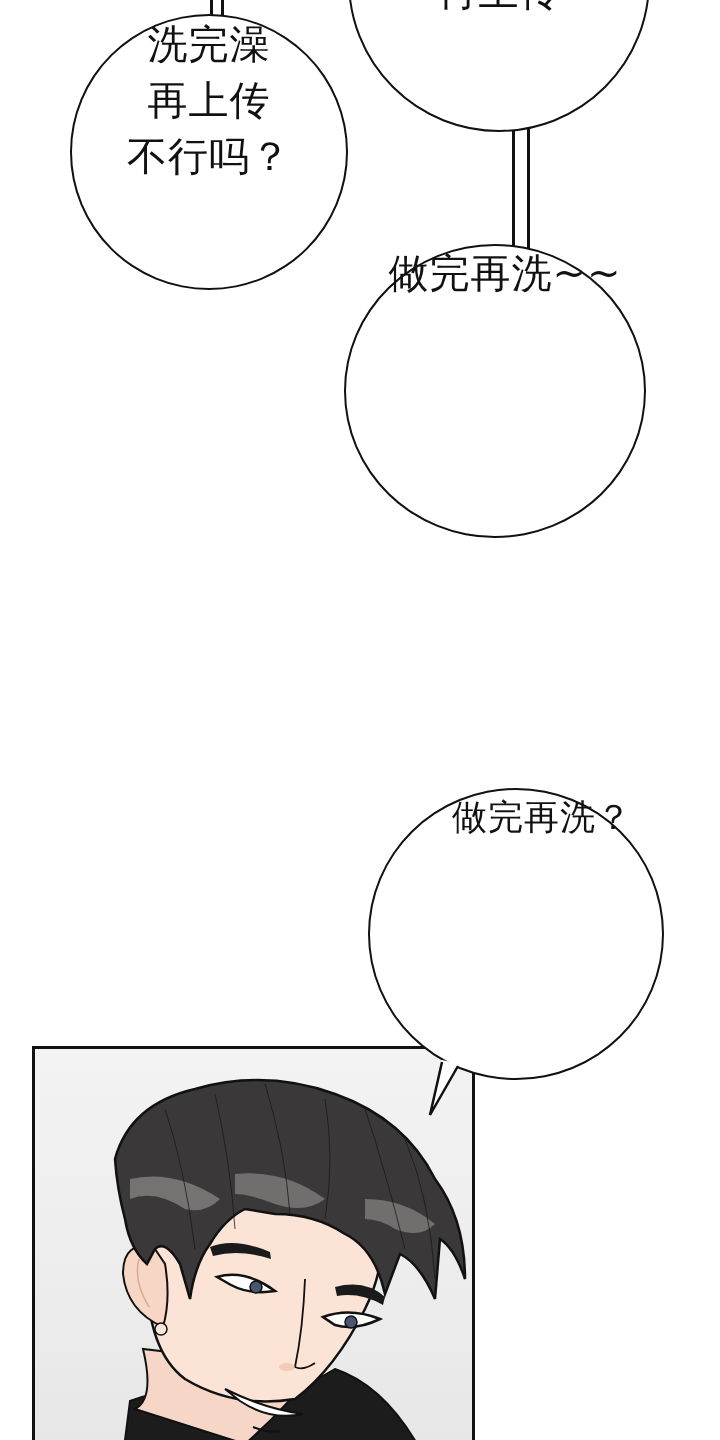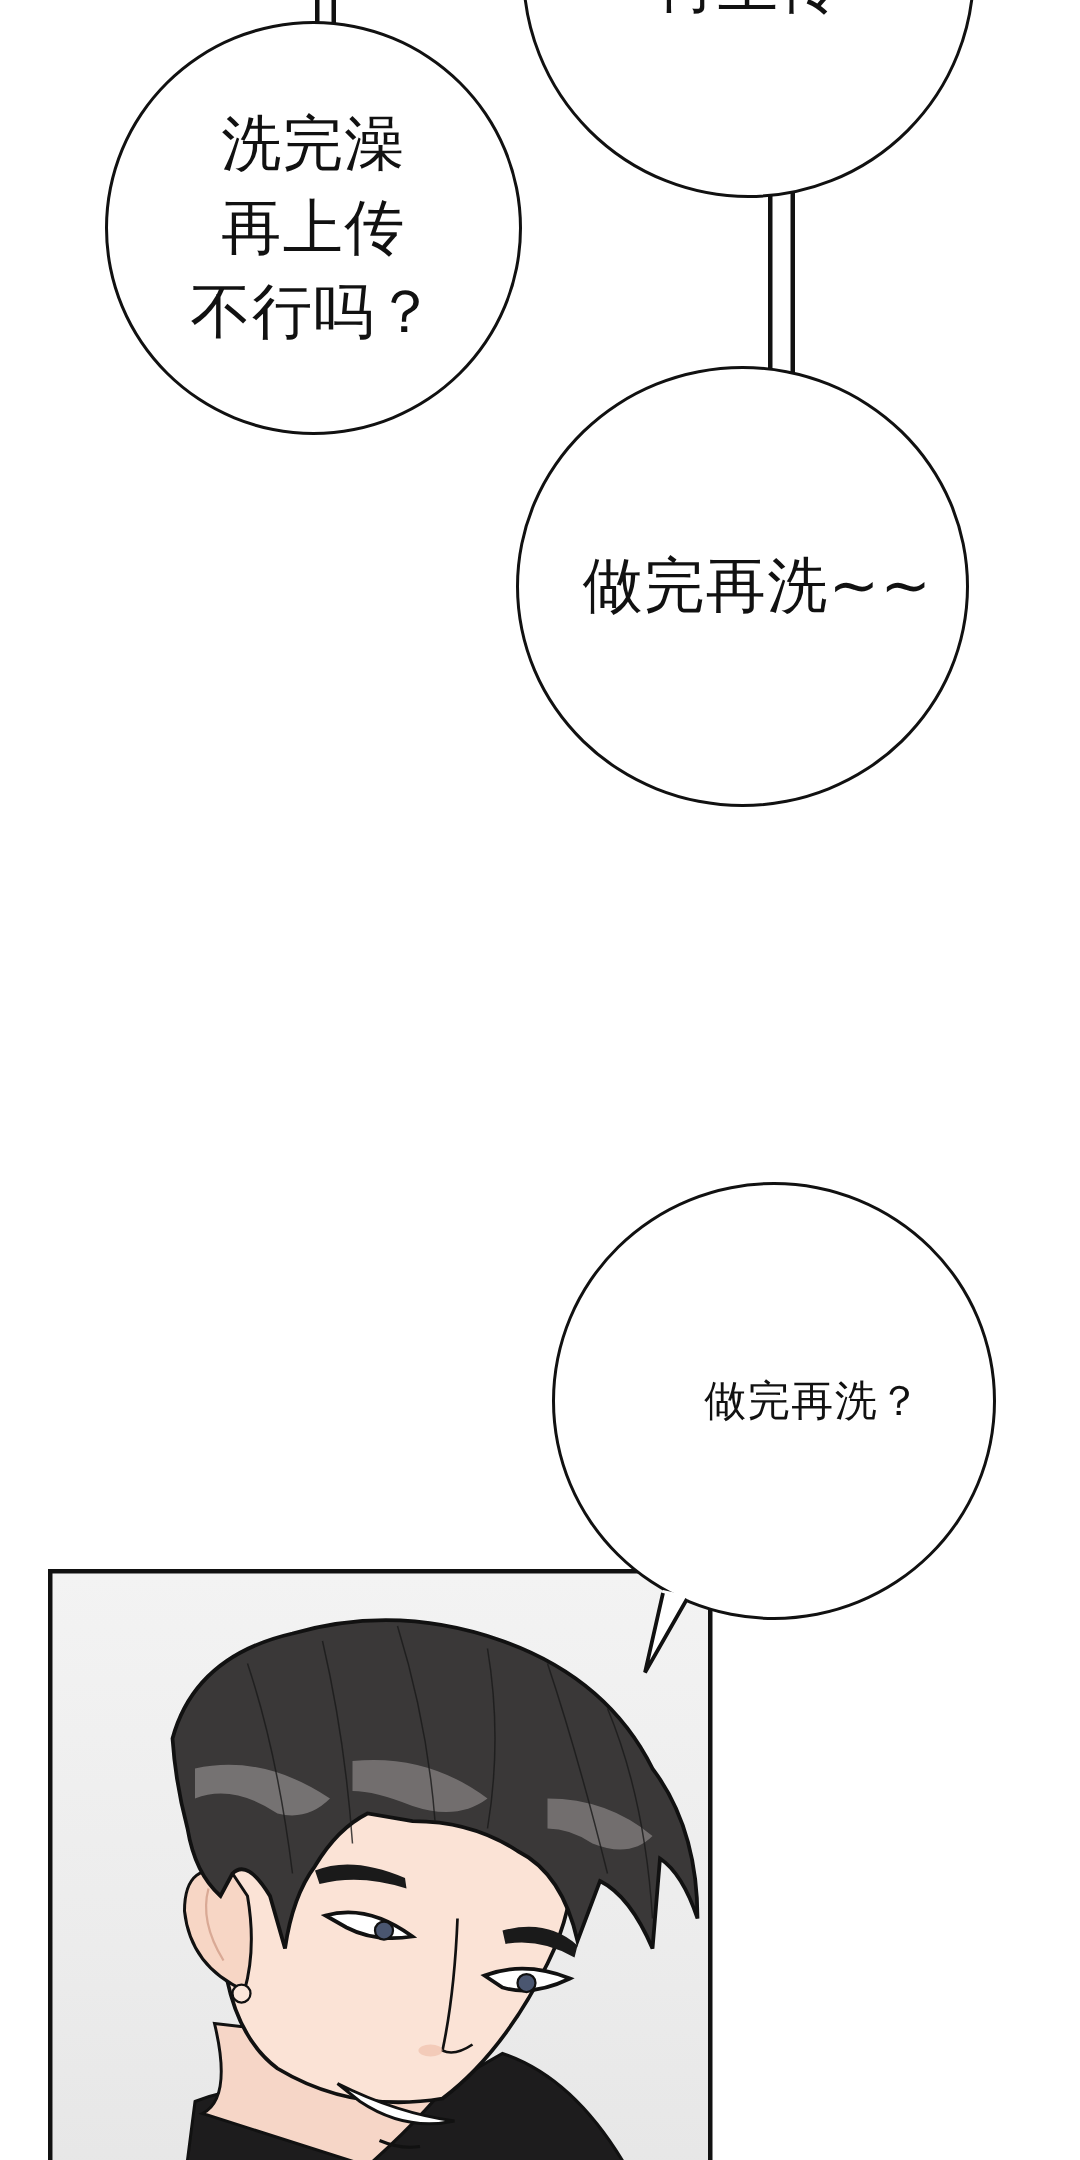--- a/index.html
+++ b/index.html
@@ -7,21 +7,21 @@
     width: 720px; height: 1440px; position: relative; overflow: hidden;
     background: #ffffff;
     font-family: "DejaVu Sans", sans-serif;
   }
   .bubble {
     position: absolute;
     background: #fff;
     border: 2.5px solid #111;
     border-radius: 50%;
     box-sizing: border-box;
-    display: flex; align-items: center; justify-content: center;
+    display: flex; justify-content: center;
     text-align: center;
     color: #111;
     z-index: 3;
   }
   .bubble .txt {
     font-size: 40px; line-height: 54px; font-weight: 500;
     letter-spacing: 1px; white-space: pre-line;
   }
   .connector {
     position: absolute; z-index: 2;
@@ -51,21 +51,21 @@
   <span class="txt" style="font-size:40px; line-height:56px;">洗完澡
 再上传
 不行吗？</span>
 </div>
 
 <div class="bubble" style="left:344px; top:244px; width:302px; height:294px;">
   <span class="txt" style="font-size:40px; margin-left:20px;">做完再洗~~</span>
 </div>
 
 <div class="bubble" style="left:368px; top:788px; width:296px; height:292px;">
-  <span class="txt" style="font-size:28px; margin-left:52px;">做完再洗？</span>
+  <span class="txt" style="font-size:35px; margin-left:52px;">做完再洗？</span>
 </div>
 <svg style="position:absolute; left:420px; top:1050px; z-index:4;" width="60" height="70" viewBox="0 0 60 70">
   <path d="M22 10 L10 65 L40 14 Z" fill="#ffffff" stroke="none"></path>
   <path d="M22 12 L10 65 L38 16" fill="none" stroke="#111" stroke-width="2.5" stroke-linejoin="miter"></path>
 </svg>
 
 <div id="panel">
   <svg width="440" height="420" viewBox="0 0 440 420">
 
     <path d="M85 430 L95 352 Q150 330 230 360 L300 320 Q360 340 400 430 Z" fill="#1d1c1d" stroke="#111" stroke-width="2"></path>

